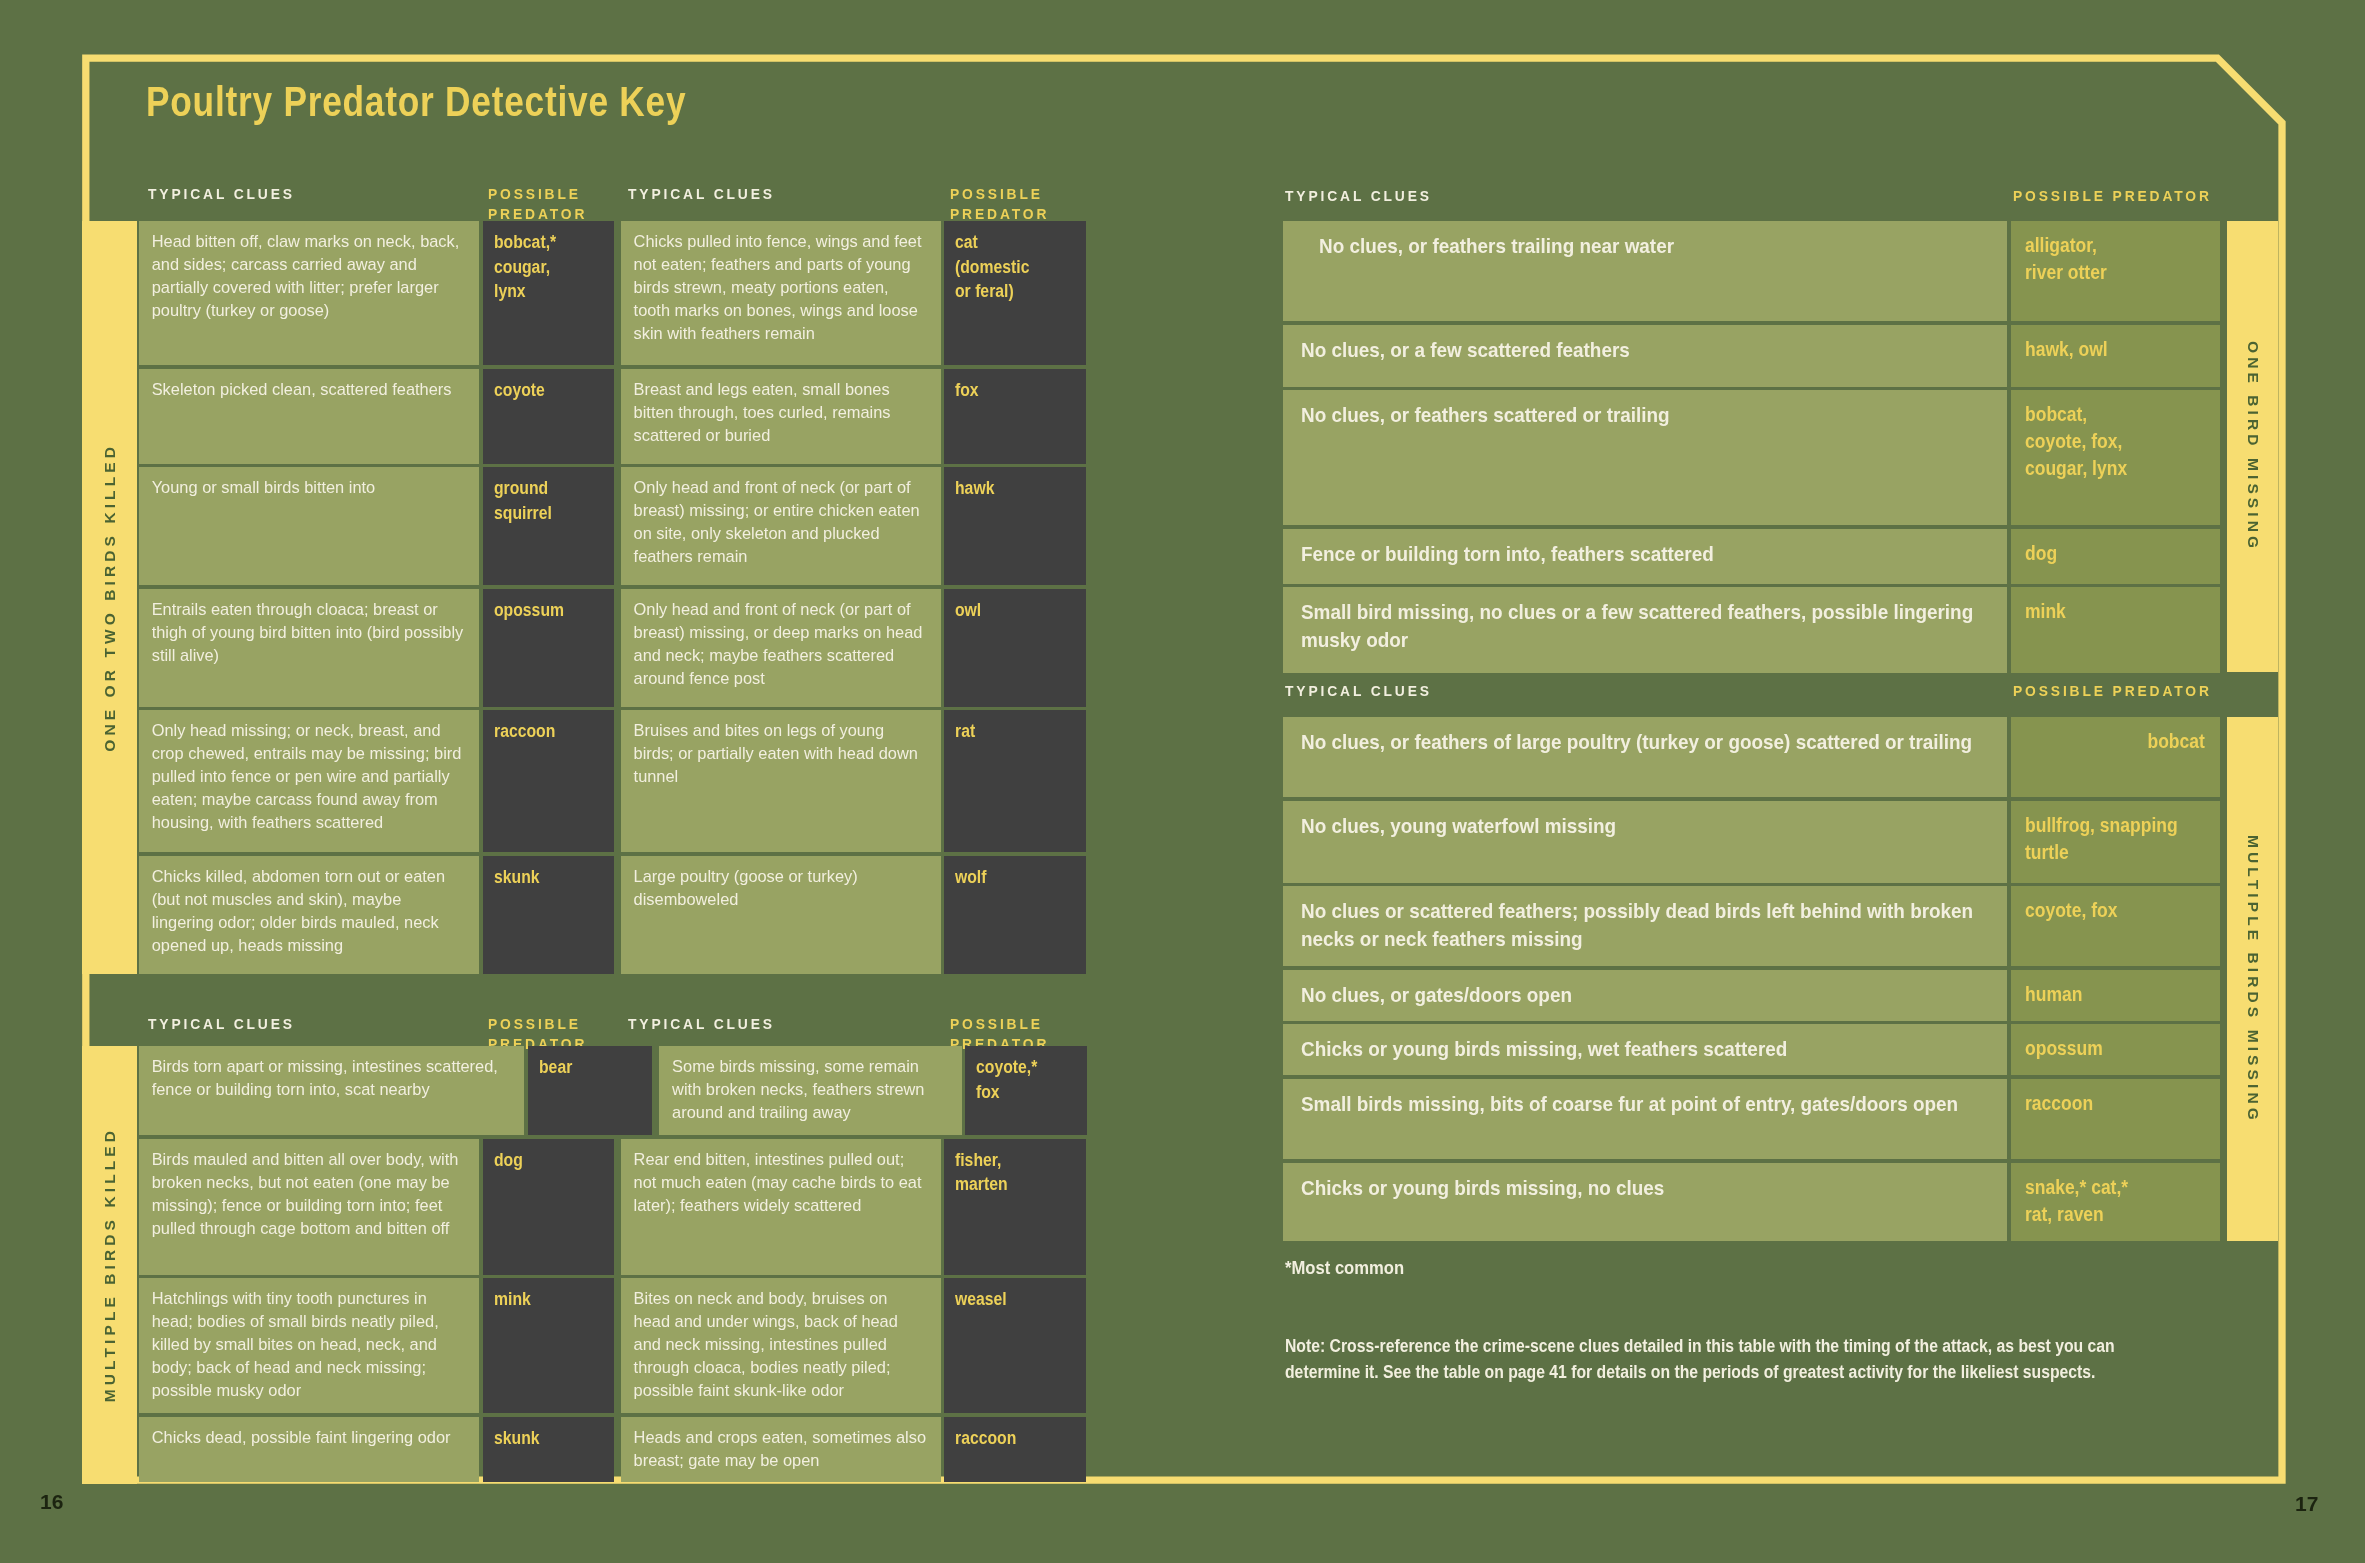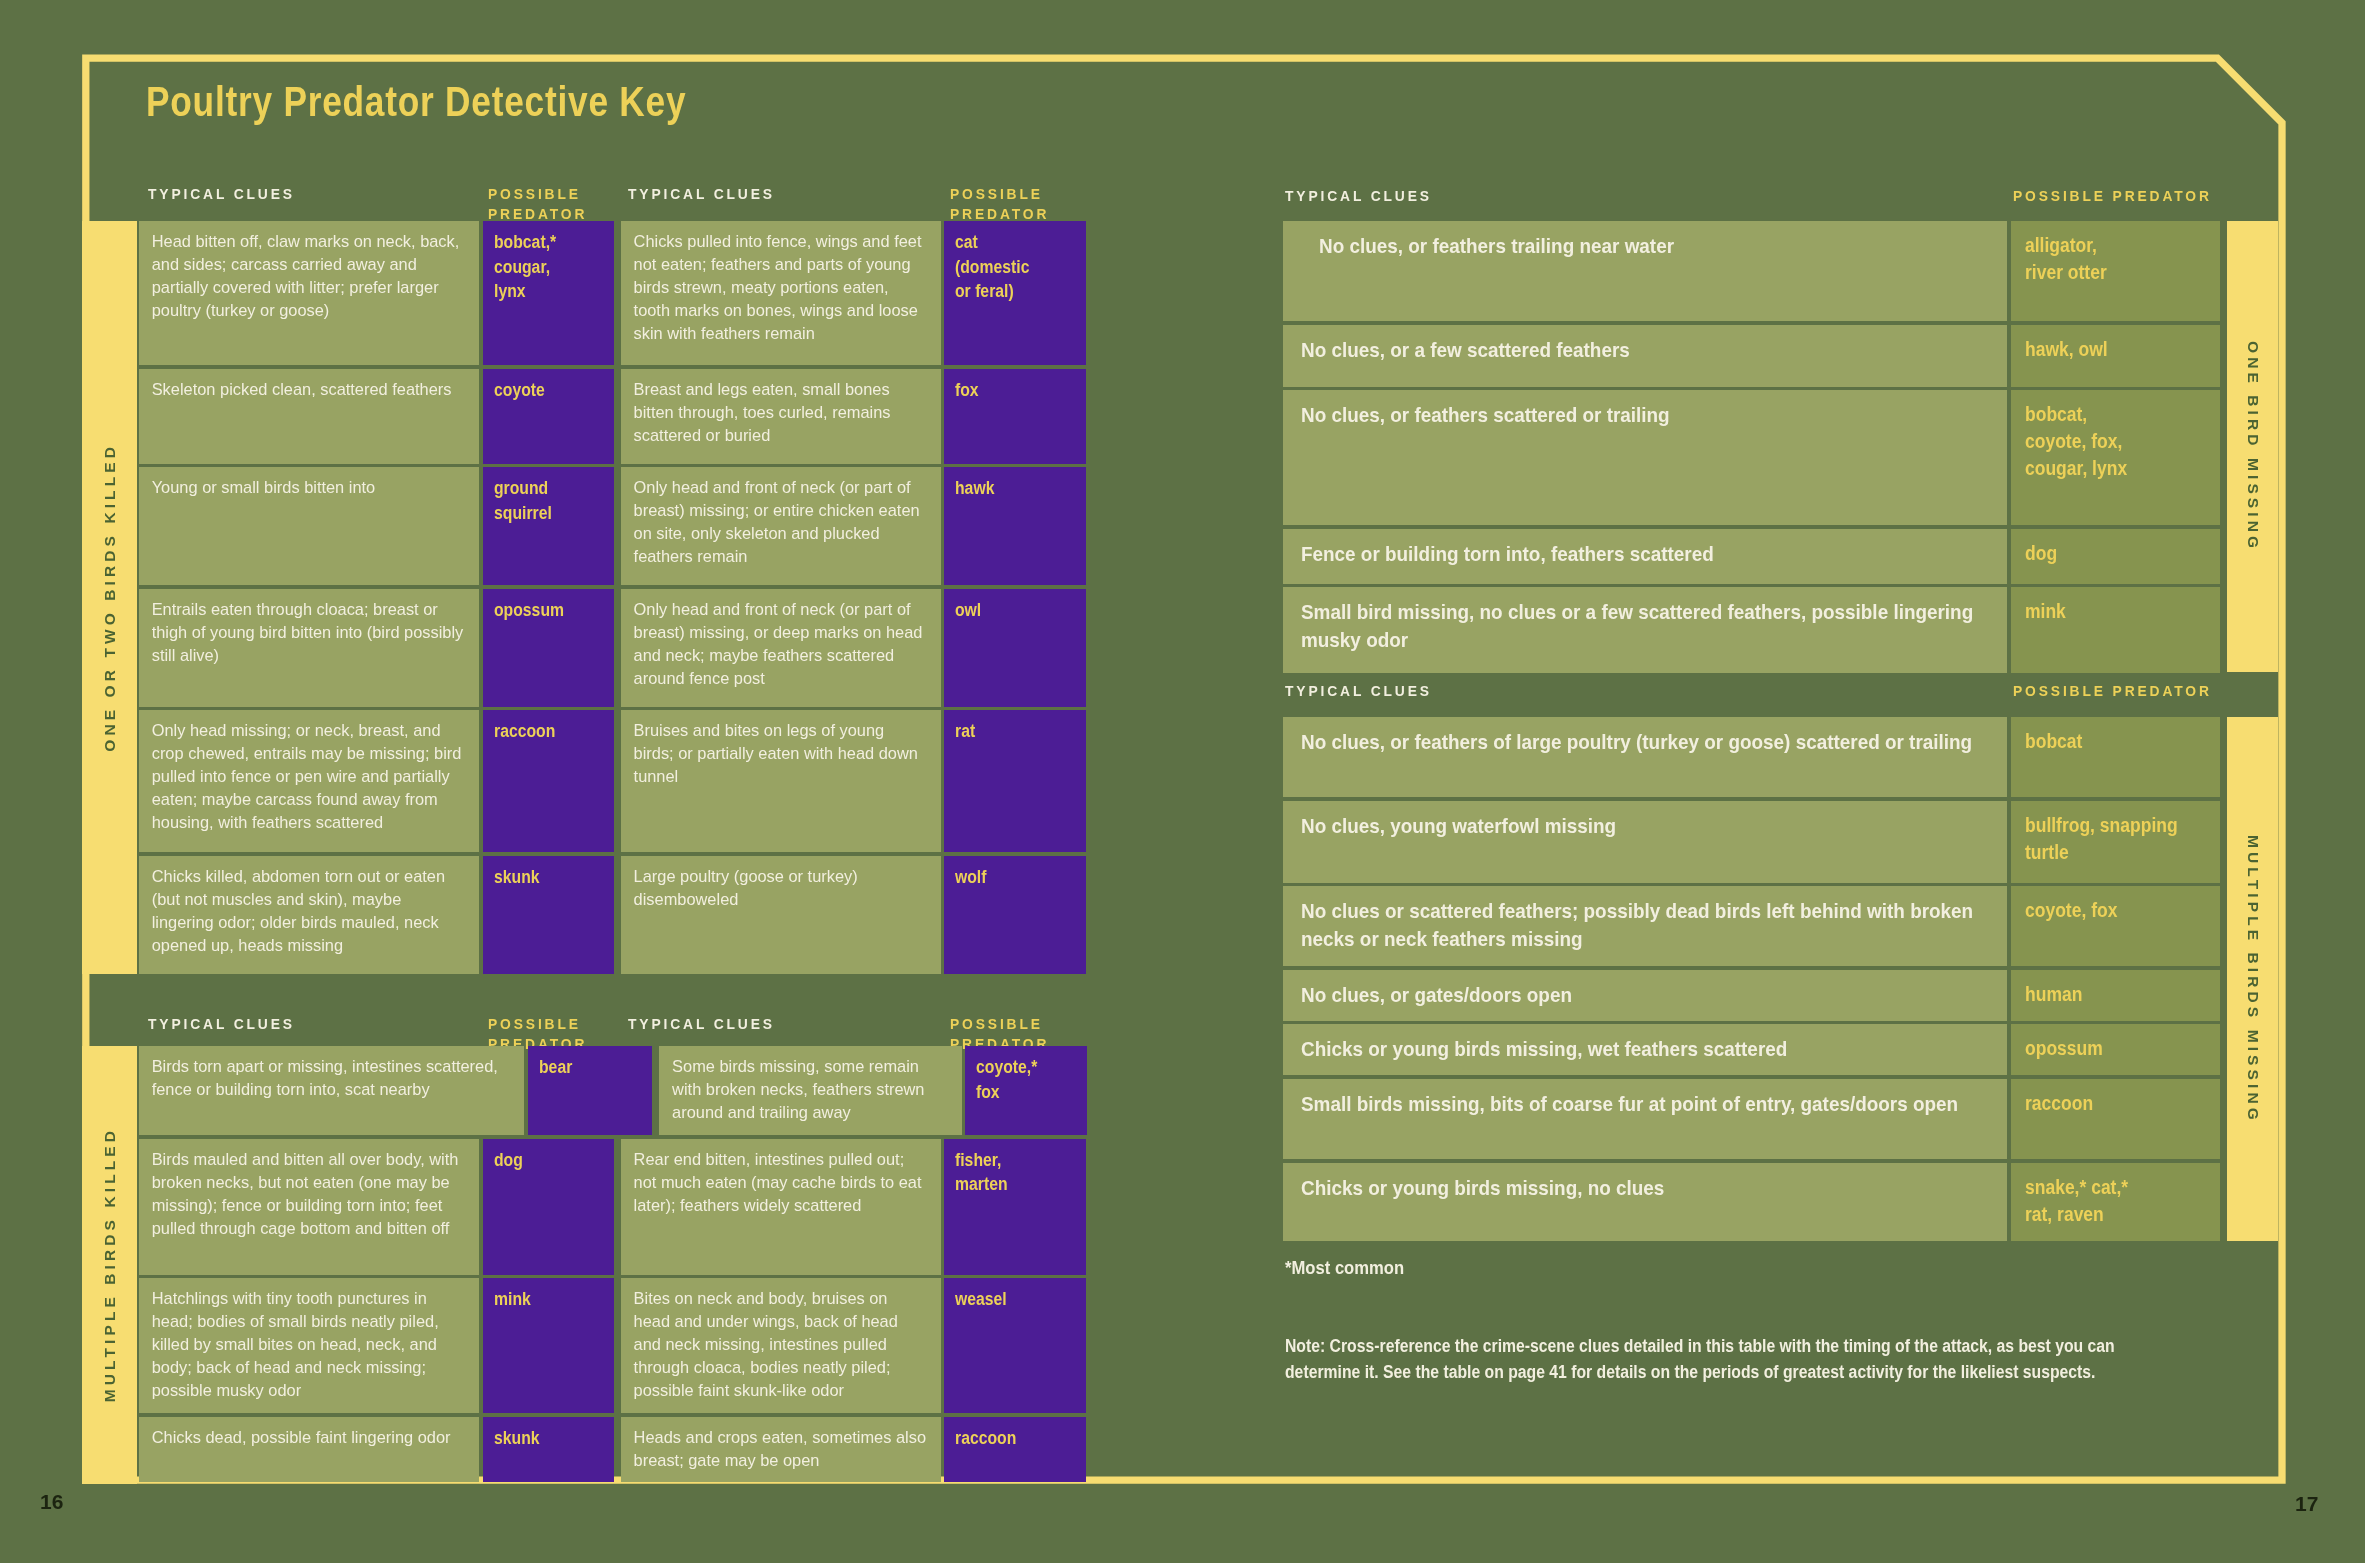--- a/index.html
+++ b/index.html
@@ -20,21 +20,21 @@
   .colhead{
     font-size:15.5px;font-weight:bold;letter-spacing:3.2px;line-height:20px;
   }
   .colhead .cond{width:112%;transform:scaleX(0.893);}
   .head-white{color:#f2efdf;}
   .head-yellow{color:#edd158;}
   
   .trow{display:flex;}
   .cell{box-sizing:border-box;overflow:hidden;}
   .clue-cell{background:#98a363;padding:9px 12.7px;}
-  .pred-cell{background:#4c1d95;padding:9px 11px;}
+  .pred-cell{background:#404040;padding:9px 11px;}
   .clue-text{color:#f2efdf;font-size:16.4px;line-height:23px;}
   .pred-text{color:#edd158;font-size:18px;line-height:24.6px;font-weight:bold;}
   
   .clue-cell-r{background:#98a363;padding:11px 18px;}
   .pred-cell-r{background:#86944f;padding:11px 14.6px;}
   .clue-text-r{color:#f2efdf;font-size:21px;line-height:28px;font-weight:bold;}
   .clue-text-r .cond{width:111%;transform:scaleX(0.9);}
   .pred-text-r{color:#edd158;font-size:20px;line-height:27px;font-weight:bold;}
   .tbl{display:flex;flex-direction:column;row-gap:3.6px;}
   .ml4{margin-left:3.6px;} .ml8{margin-left:7.3px;}
@@ -394,21 +394,21 @@
   </div>
 
   <div class="abs tbl" style="left:1283px;top:717px;width:937px;">
 
     <div class="trow" style="height:80px;">
       <div class="cell clue-cell-r" style="width:724px;">
         <div class="clue-text-r">
             <span class="cond">No clues, or feathers of large poultry (turkey or goose) scattered or trailing</span>
           </div>
         </div>
-      <div class="cell pred-cell-r ml4" style="width:209px;">
+      <div class="cell pred-cell-r ml4" style="width:209px;text-align:right;">
         <div class="pred-text-r">
             <span class="cond pre">bobcat</span>
           </div>
         </div>
     </div>
 
     <div class="trow" style="height:82px;">
       <div class="cell clue-cell-r" style="width:724px;">
         <div class="clue-text-r">
             <span class="cond">No clues, young waterfowl missing</span>

